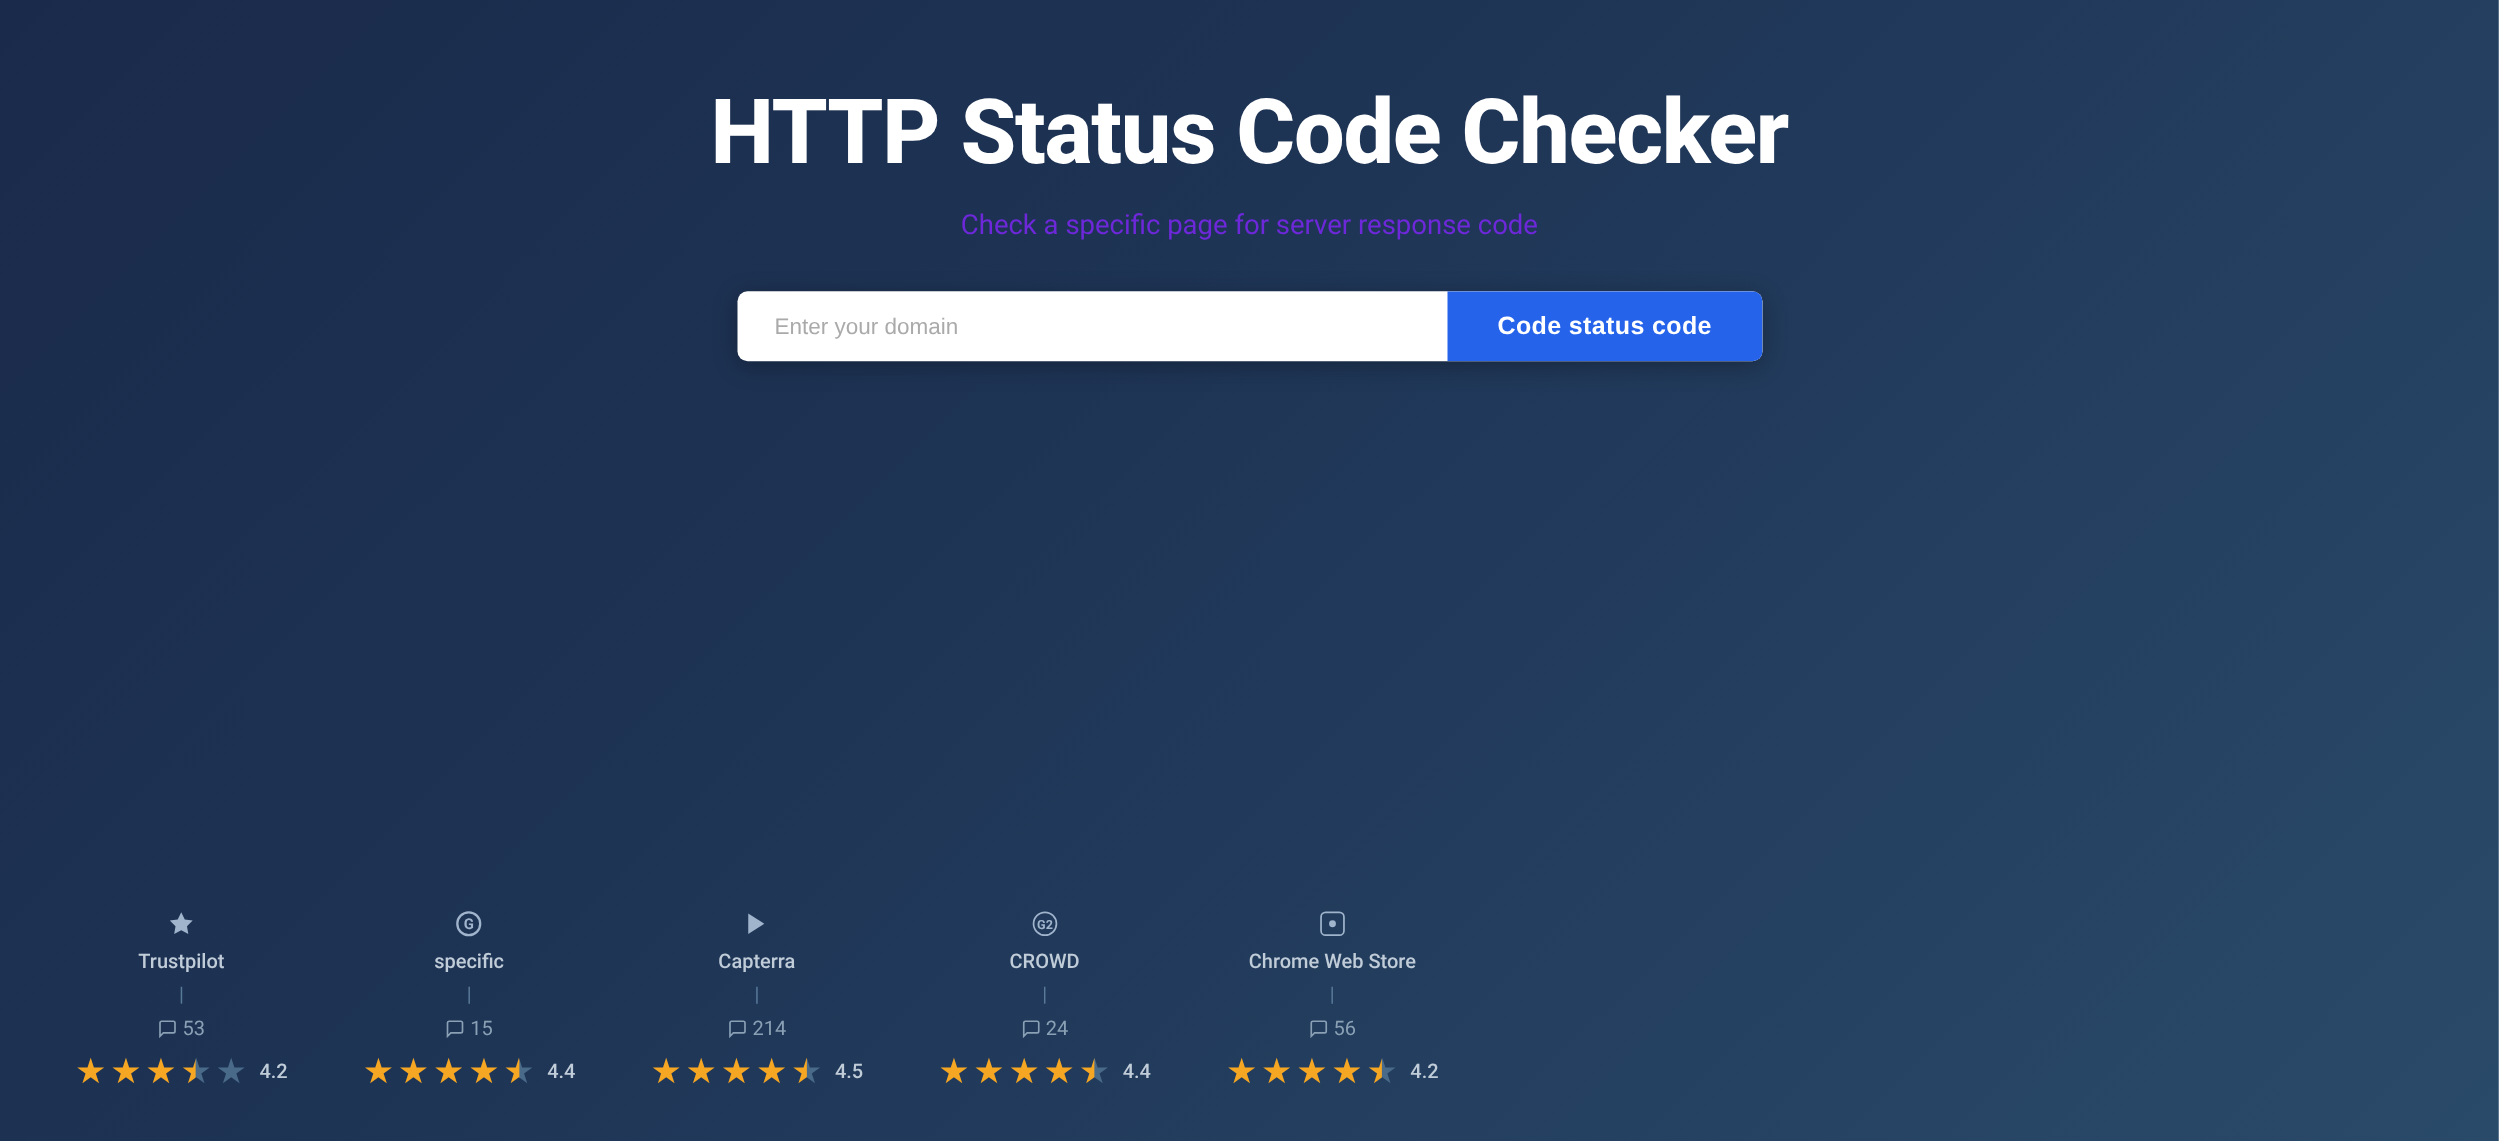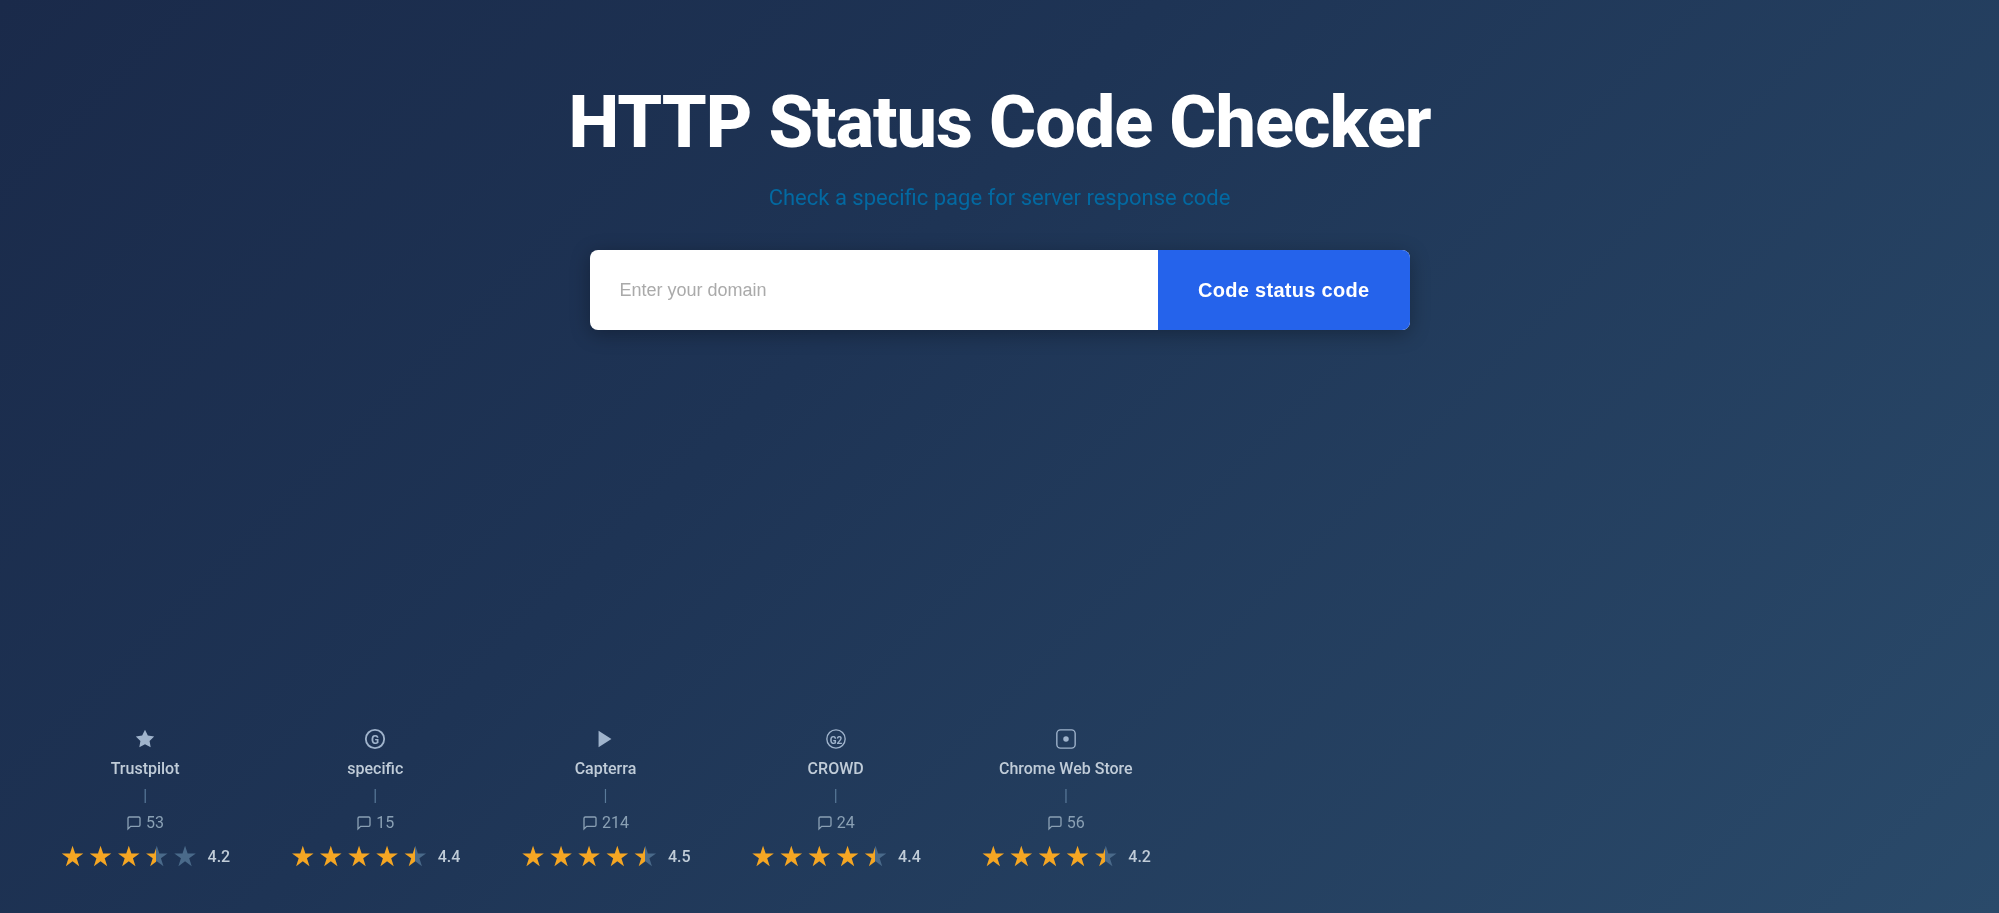--- a/index.html
+++ b/index.html
@@ -16,49 +16,49 @@
       display: flex;
       flex-direction: column;
       align-items: center;
       overflow-x: hidden;
     }
 
     .hero-section {
       display: flex;
       flex-direction: column;
       align-items: center;
-      padding-top: 80px;
+      padding-top: 63px;
       width: 100%;
       flex: 1;
     }
 
     .main-title {
       color: #ffffff;
       font-size: 72px;
       font-weight: 800;
       text-align: center;
       margin-bottom: 20px;
       letter-spacing: -1px;
     }
 
     .subtitle {
-      color: #0369a1;
+      color: #6d28d9;
       font-size: 22px;
       text-align: center;
       margin-bottom: 40px;
       font-weight: 400;
     }
 
     .search-container {
       display: flex;
       align-items: center;
       background: #ffffff;
       border-radius: 8px;
       width: 820px;
-      height: 80px;
+      height: 56px;
       overflow: hidden;
       box-shadow: 0 4px 20px rgba(0,0,0,0.3);
     }
 
     .domain-input {
       flex: 1;
       border: none;
       outline: none;
       padding: 0 30px;
       font-size: 18px;

